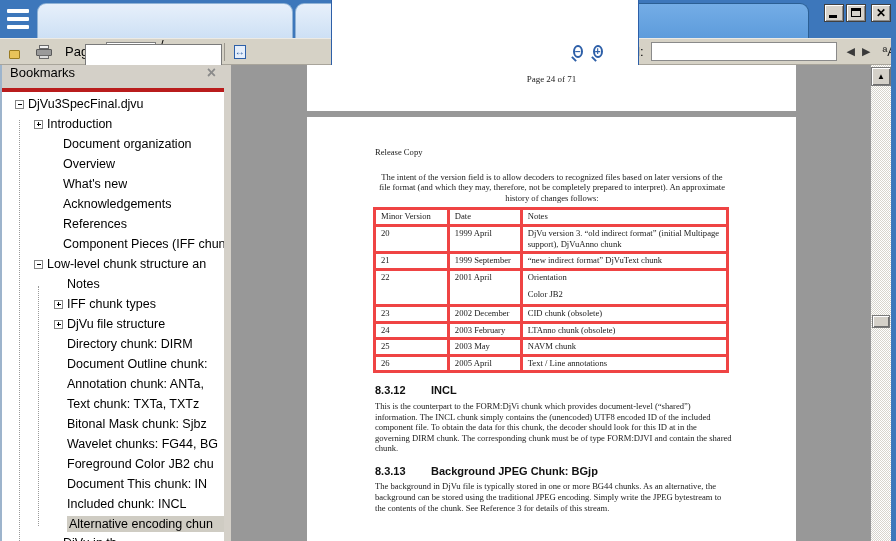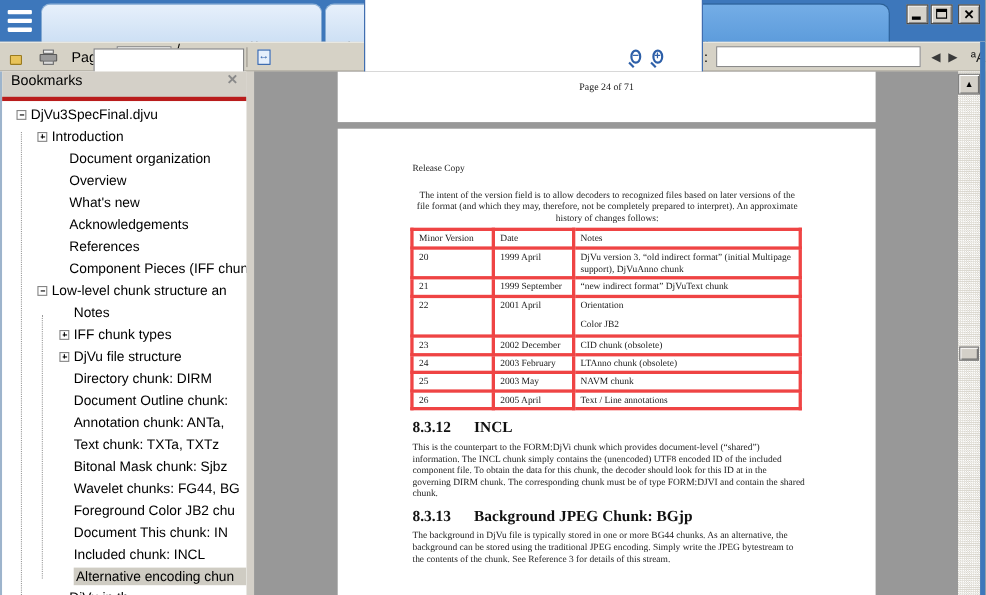--- a/index.html
+++ b/index.html
@@ -98,21 +98,21 @@
         font-family:"Liberation Serif",serif;font-size:8.6px;line-height:10.6px;color:#1a1a1a;
         padding:30px 67px 0 68px}
   .watermark{margin-bottom:14px}
   .intro{text-align:center}
   .vtable{border-collapse:collapse;margin-top:4px;margin-left:-2px;width:356px;
           font-family:"Liberation Serif",serif;font-size:8.6px;line-height:10.6px;color:#1a1a1a}
   .vtable td{border:3px solid #ef4444;vertical-align:top;padding:1px 5px 2px 5px}
   .vtable .c1{width:74px}.vtable .c2{width:73px}.vtable .c3{width:207px}
   .n2:not(:empty){margin-top:7px}
   .rw22 td{padding-bottom:4px}
-  .sec-head{display:flex;font-family:Liberation Serif, serif;font-weight:bold;font-size:14px;
+  .sec-head{display:flex;font-family:Liberation Sans, sans-serif;font-weight:bold;font-size:11px;
             margin-top:12px;margin-bottom:5px;color:#111}
   .sec-num{width:56px;flex:none}
   .sec-body{width:358px}
 
   
   .vscroll{width:20px;flex:none;position:relative;
      background-color:#efeeea;
      background-image:conic-gradient(#ffffff 0 25%, #d8d5cc 0 50%, #ffffff 0 75%, #d8d5cc 0);
      background-size:2px 2px}
   .sbtn{position:absolute;left:0;top:2px;width:20px;height:19px;background:#d4d0c8;border:1px solid #7a7a7a;

